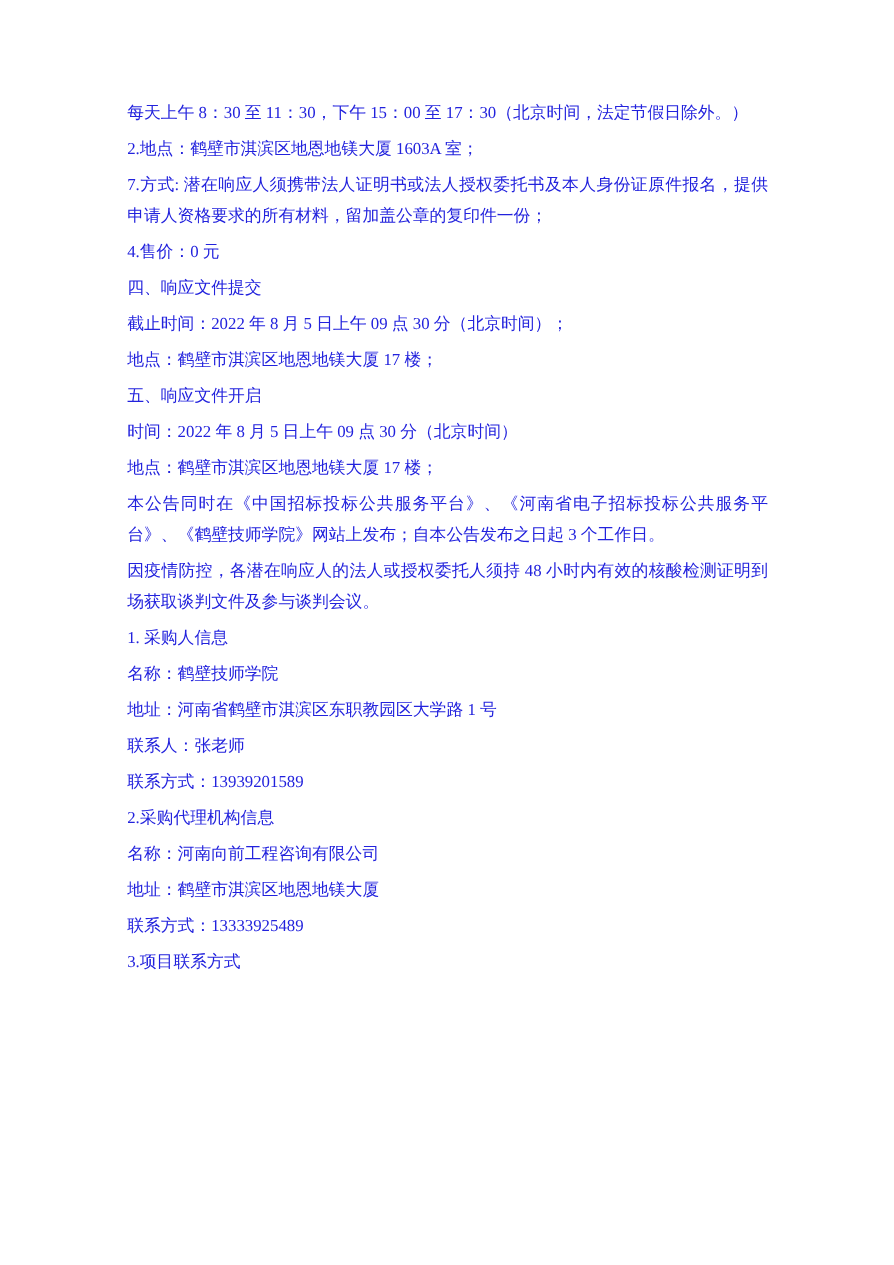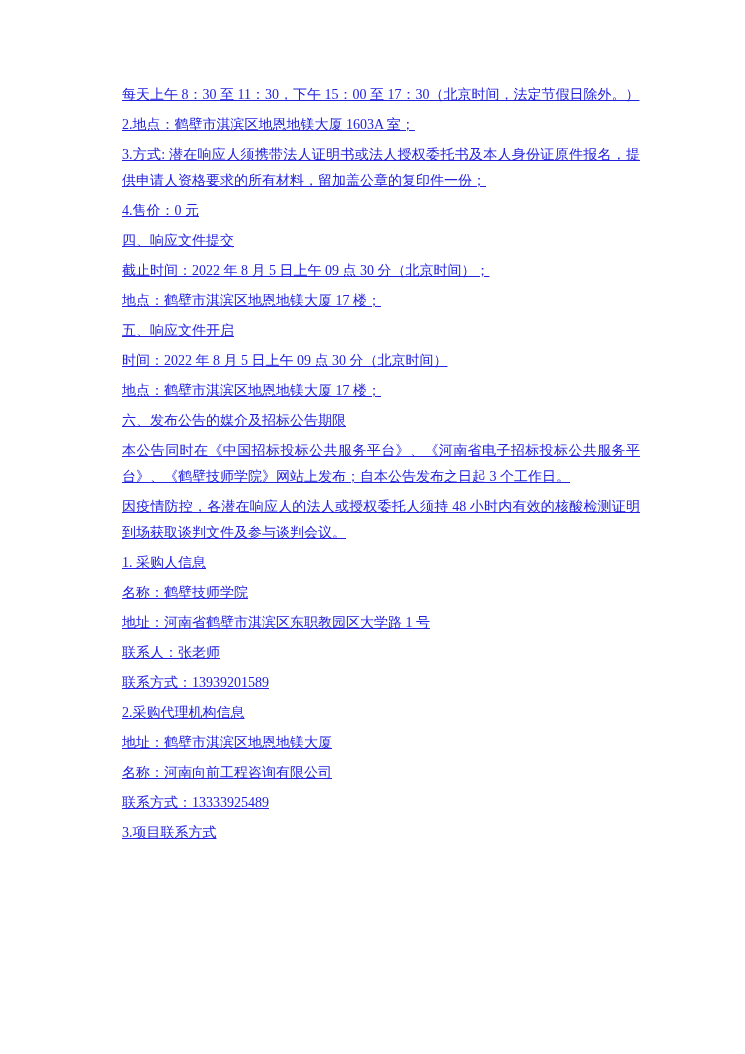--- a/index.html
+++ b/index.html
@@ -14,50 +14,48 @@
     font-family: "Liberation Serif", "DejaVu Serif", serif;
   }
   .page {
     box-sizing: border-box;
     width: 745px;
     height: 1054px;
     padding: 82px 105px 0 106px;
     background: #ffffff;
   }
   .line {
-    margin: 0 0 4px 16px;
+    margin: 0 0 4px 0;
     font-size: 14px;
     line-height: 26px;
     color: #2222dd;
     text-align: justify;
     text-justify: inter-ideograph;
     word-break: break-all;
-    text-decoration: underline;
   }
 </style>
 </head>
 <body>
 
 <div class="page">
   <p class="line">每天上午 8：30 至 11：30，下午 15：00 至 17：30（北京时间，法定节假日除外。）</p>
   <p class="line">2.地点：鹤壁市淇滨区地恩地镁大厦 1603A 室；</p>
-  <p class="line">3.方式: 潜在响应人须携带法人证明书或法人授权委托书及本人身份证原件报名，提供申请人资格要求的所有材料，留加盖公章的复印件一份；</p>
+  <p class="line">7.方式: 潜在响应人须携带法人证明书或法人授权委托书及本人身份证原件报名，提供申请人资格要求的所有材料，留加盖公章的复印件一份；</p>
   <p class="line">4.售价：0 元</p>
   <p class="line">四、响应文件提交</p>
   <p class="line">截止时间：2022 年 8 月 5 日上午 09 点 30 分（北京时间）；</p>
   <p class="line">地点：鹤壁市淇滨区地恩地镁大厦 17 楼；</p>
   <p class="line">五、响应文件开启</p>
   <p class="line">时间：2022 年 8 月 5 日上午 09 点 30 分（北京时间）</p>
   <p class="line">地点：鹤壁市淇滨区地恩地镁大厦 17 楼；</p>
-  <p class="line">六、发布公告的媒介及招标公告期限</p>
   <p class="line">本公告同时在《中国招标投标公共服务平台》、《河南省电子招标投标公共服务平台》、《鹤壁技师学院》网站上发布；自本公告发布之日起 3 个工作日。</p>
   <p class="line">因疫情防控，各潜在响应人的法人或授权委托人须持 48 小时内有效的核酸检测证明到场获取谈判文件及参与谈判会议。</p>
   <p class="line">1.  采购人信息</p>
   <p class="line">名称：鹤壁技师学院</p>
   <p class="line">地址：河南省鹤壁市淇滨区东职教园区大学路 1 号</p>
   <p class="line">联系人：张老师</p>
   <p class="line">联系方式：13939201589</p>
   <p class="line">2.采购代理机构信息</p>
+  <p class="line">名称：河南向前工程咨询有限公司</p>
   <p class="line">地址：鹤壁市淇滨区地恩地镁大厦</p>
-  <p class="line">名称：河南向前工程咨询有限公司</p>
   <p class="line">联系方式：13333925489</p>
   <p class="line">3.项目联系方式</p>
 </div>
 
 </body></html>

